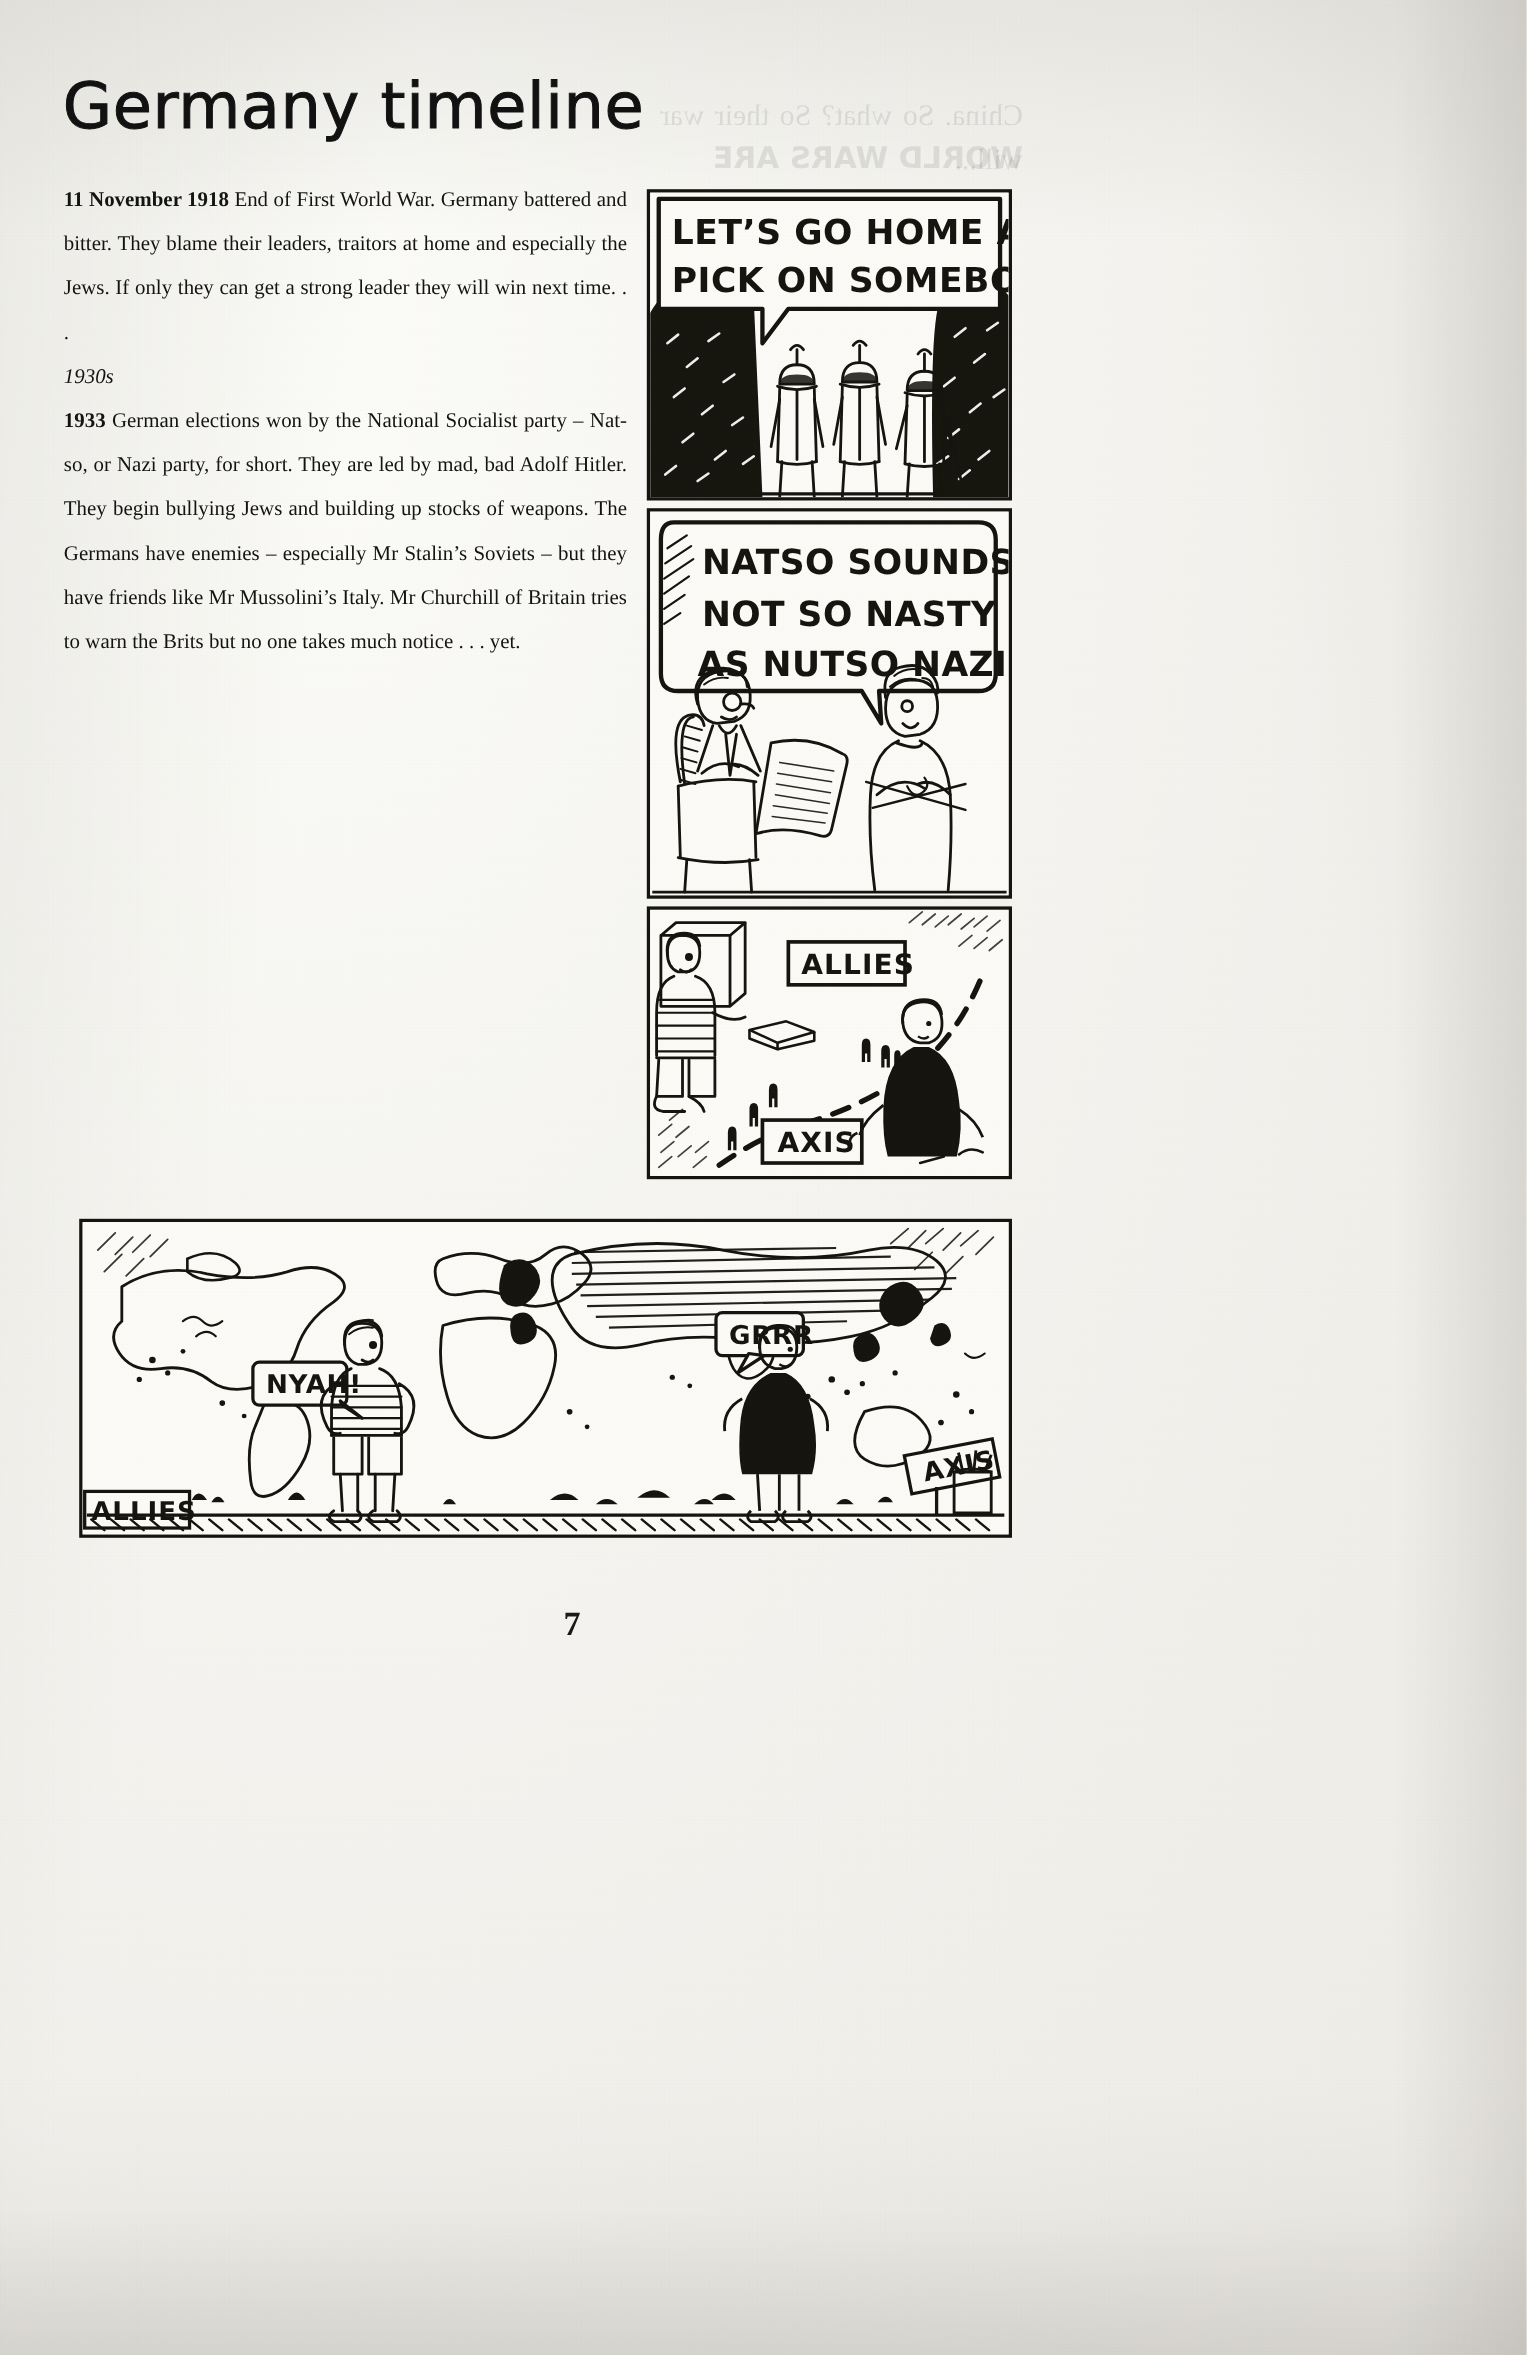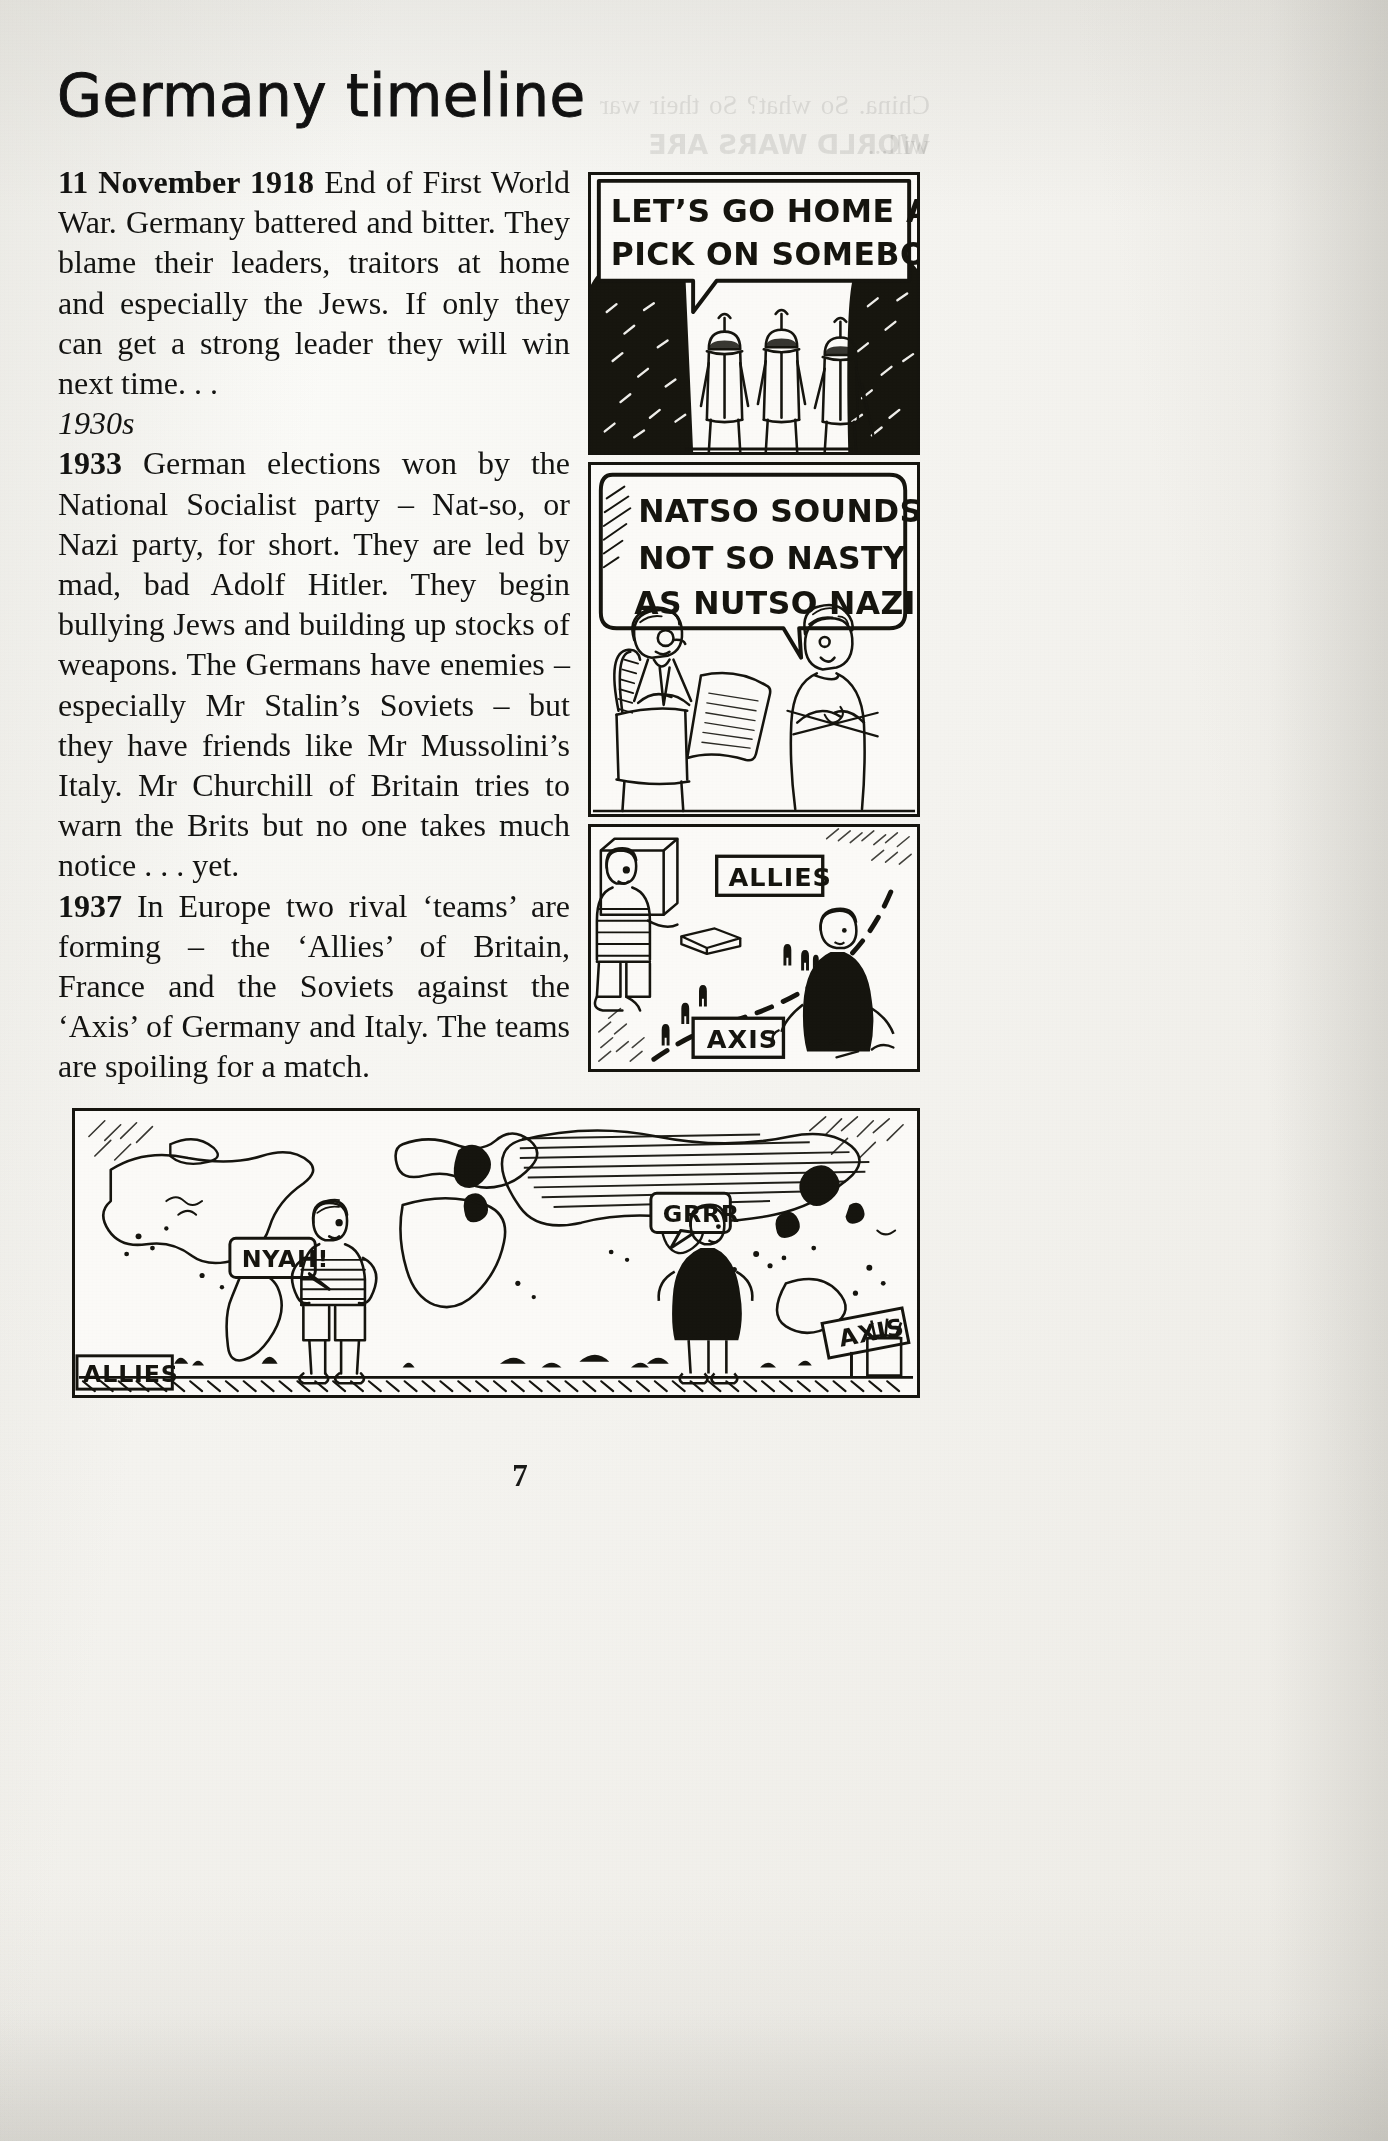--- a/index.html
+++ b/index.html
@@ -63,21 +63,21 @@
     color: #121212;
     -webkit-text-stroke: 0.9px #121212;
   }
 
   
   .textcol {
     position: absolute;
     left: 58px;
     top: 162px;
     width: 512px;
-    font-size: 32px;
+    font-size: 19px;
     line-height: 40.2px;
     text-align: justify;
     text-justify: inter-word;
     color: #141412;
   }
   .textcol p { margin: 0; }
   .year { font-weight: bold; }
   .decade { font-style: italic; font-weight: normal; }
 
   
@@ -134,21 +134,20 @@
   <div class="showthrough" style="left:600px; top:125px; width:330px; font-weight:bold; font-family:'DejaVu Sans', sans-serif;">WORLD WARS ARE</div>
   <div class="showthrough" style="left:610px; top:420px; width:300px;">a chance.</div>
   <div class="showthrough" style="left:600px; top:1180px; width:300px; font-weight:bold; font-size:34px;">YOU’LL PAY</div>
 
   <div class="title">Germany timeline</div>
 
   <div class="textcol">
     <p><span class="year">11 November 1918</span><span> End of First World War. Germany battered and bitter. They blame their leaders, traitors at home and especially the Jews. If only they can get a strong leader they will win next time. . .</span></p>
     <p class="decade">1930s</p>
     <p><span class="year">1933</span><span> German elections won by the National Socialist party – Nat-so, or Nazi party, for short. They are led by mad, bad Adolf Hitler. They begin bullying Jews and building up stocks of weapons. The Germans have enemies – especially Mr Stalin’s Soviets – but they have friends like Mr Mussolini’s Italy. Mr Churchill of Britain tries to warn the Brits but no one takes much notice . . . yet.</span></p>
-    <p><span class="year">1937</span><span> In Europe two rival ‘teams’ are forming – the ‘Allies’ of Britain, France and the Soviets against the ‘Axis’ of Germany and Italy. The teams are spoiling for a match.</span></p>
   </div>
 
   <div class="panel" style="left:588px; top:172px; width:332px; height:283px;">
     <svg viewBox="0 0 332 283" preserveAspectRatio="none">
       <rect x="0" y="0" width="332" height="283" fill="#fbfaf7"></rect>
 
       <path d="M0 112 Q14 86 34 96 Q46 78 66 92 Q80 76 96 100 L104 283 L0 283 Z" fill="#17160f"></path>
       <path d="M332 96 Q318 76 300 92 Q286 74 270 98 Q258 112 262 283 L332 283 Z" fill="#17160f"></path>
 
       <g stroke="#fbfaf7" stroke-width="2.4" stroke-linecap="round" opacity=".95">

